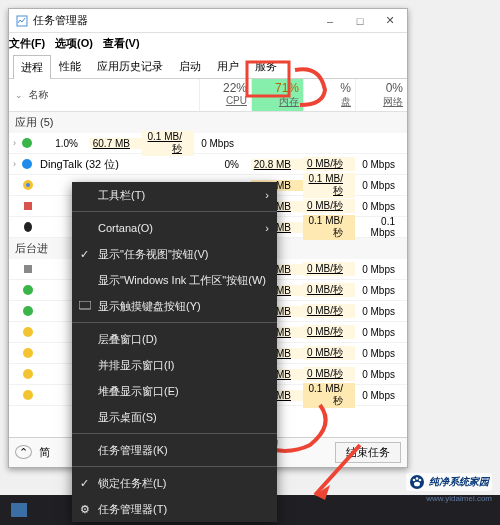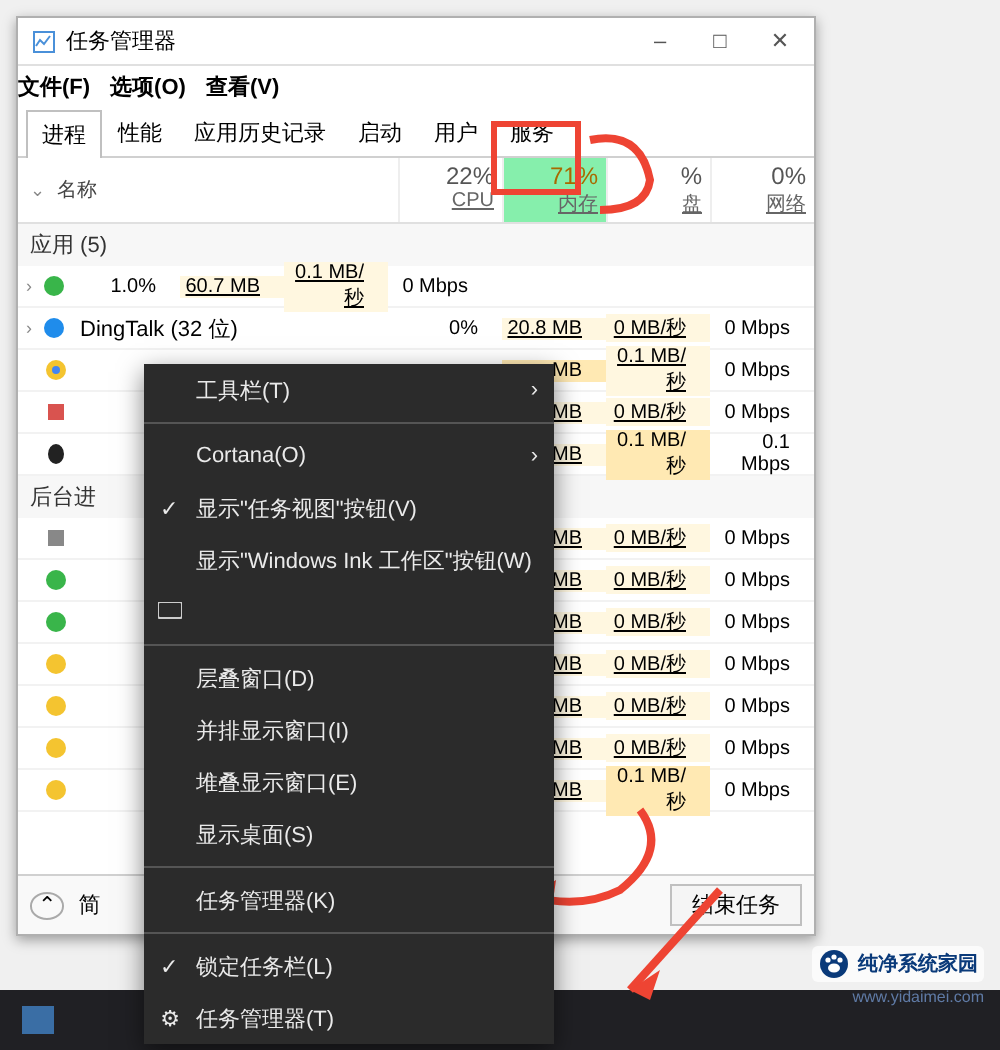--- a/index.html
+++ b/index.html
@@ -31,21 +31,21 @@
   .statusbar { border-top:1px solid #d0d0d0; display:flex; align-items:center; justify-content:space-between; padding:4px 6px; background:#f9f9f9;}
   .endtask { border:1px solid #c0c0c0; background:#f5f5f5; padding:2px 10px; font-size:11px;}
   .ctxmenu { position:absolute; left:72px; top:182px; width:205px; background:#2b2b2b; color:#eaeaea; font-size:11px; box-shadow:0 4px 12px rgba(0,0,0,0.5); z-index:20;}
   .ctxmenu .item { display:flex; align-items:center; height:26px; padding:0 10px 0 26px; position:relative;}
   .ctxmenu .sep { height:1px; background:#555; margin:3px 0;}
   .ctxmenu .item .chev { position:absolute; right:8px; }
   .ctxmenu .item .mark { position:absolute; left:8px; }
   .ctxmenu .item .ico { position:absolute; left:6px; width:14px; height:14px; display:flex; align-items:center; justify-content:center;}
   .taskbar { position:absolute; left:0; bottom:0; width:500px; height:30px; background:#202024; display:flex; align-items:center; padding-left:6px;}
   .taskbar .tb-icon{ width:26px;height:22px;display:flex;align-items:center;justify-content:center;margin-right:4px;}
-  .watermark { position:absolute; right:8px; bottom:34px; display:flex; align-items:center; gap:4px; color:#0a3a7a; font-size:10px; z-index:30; background:rgba(255,255,255,0.7); padding:1px 3px; border-radius:3px;}
+  .watermark { position:absolute; right:8px; bottom:34px; display:flex; align-items:center; gap:4px; color:#0a3a7a; font-size:10px; z-index:30; background:rgba(255,255,255,0.7); padding:1px 3px; border-radius:3px;font-style:italic;}
   .wm-sub{position:absolute;right:8px;bottom:22px;font-size:8px;color:#5f7aa5;z-index:30;}
   .annot { position:absolute; z-index:15; pointer-events:none;}
   svg { display:block; }
   .caret{font-size:9px;color:#888;}
 </style>
 </head>
 <body>
 
 <div class="window">
   <div class="titlebar">
@@ -275,20 +275,21 @@
   </div>
   <div class="item">
     <span>显示"Windows Ink 工作区"按钮(W)</span>
   </div>
   <div class="item">
     <span class="ico">
         <svg width="12" height="10">
           <rect x="0" y="0" width="12" height="8" rx="1" fill="none" stroke="#ccc"></rect>
         </svg>
       </span>
+    <span>显示触摸键盘按钮(Y)</span>
   </div>
   <div class="sep"></div>
   <div class="item">
       <span>层叠窗口(D)</span>
     </div>
   <div class="item">
       <span>并排显示窗口(I)</span>
     </div>
   <div class="item">
       <span>堆叠显示窗口(E)</span>

